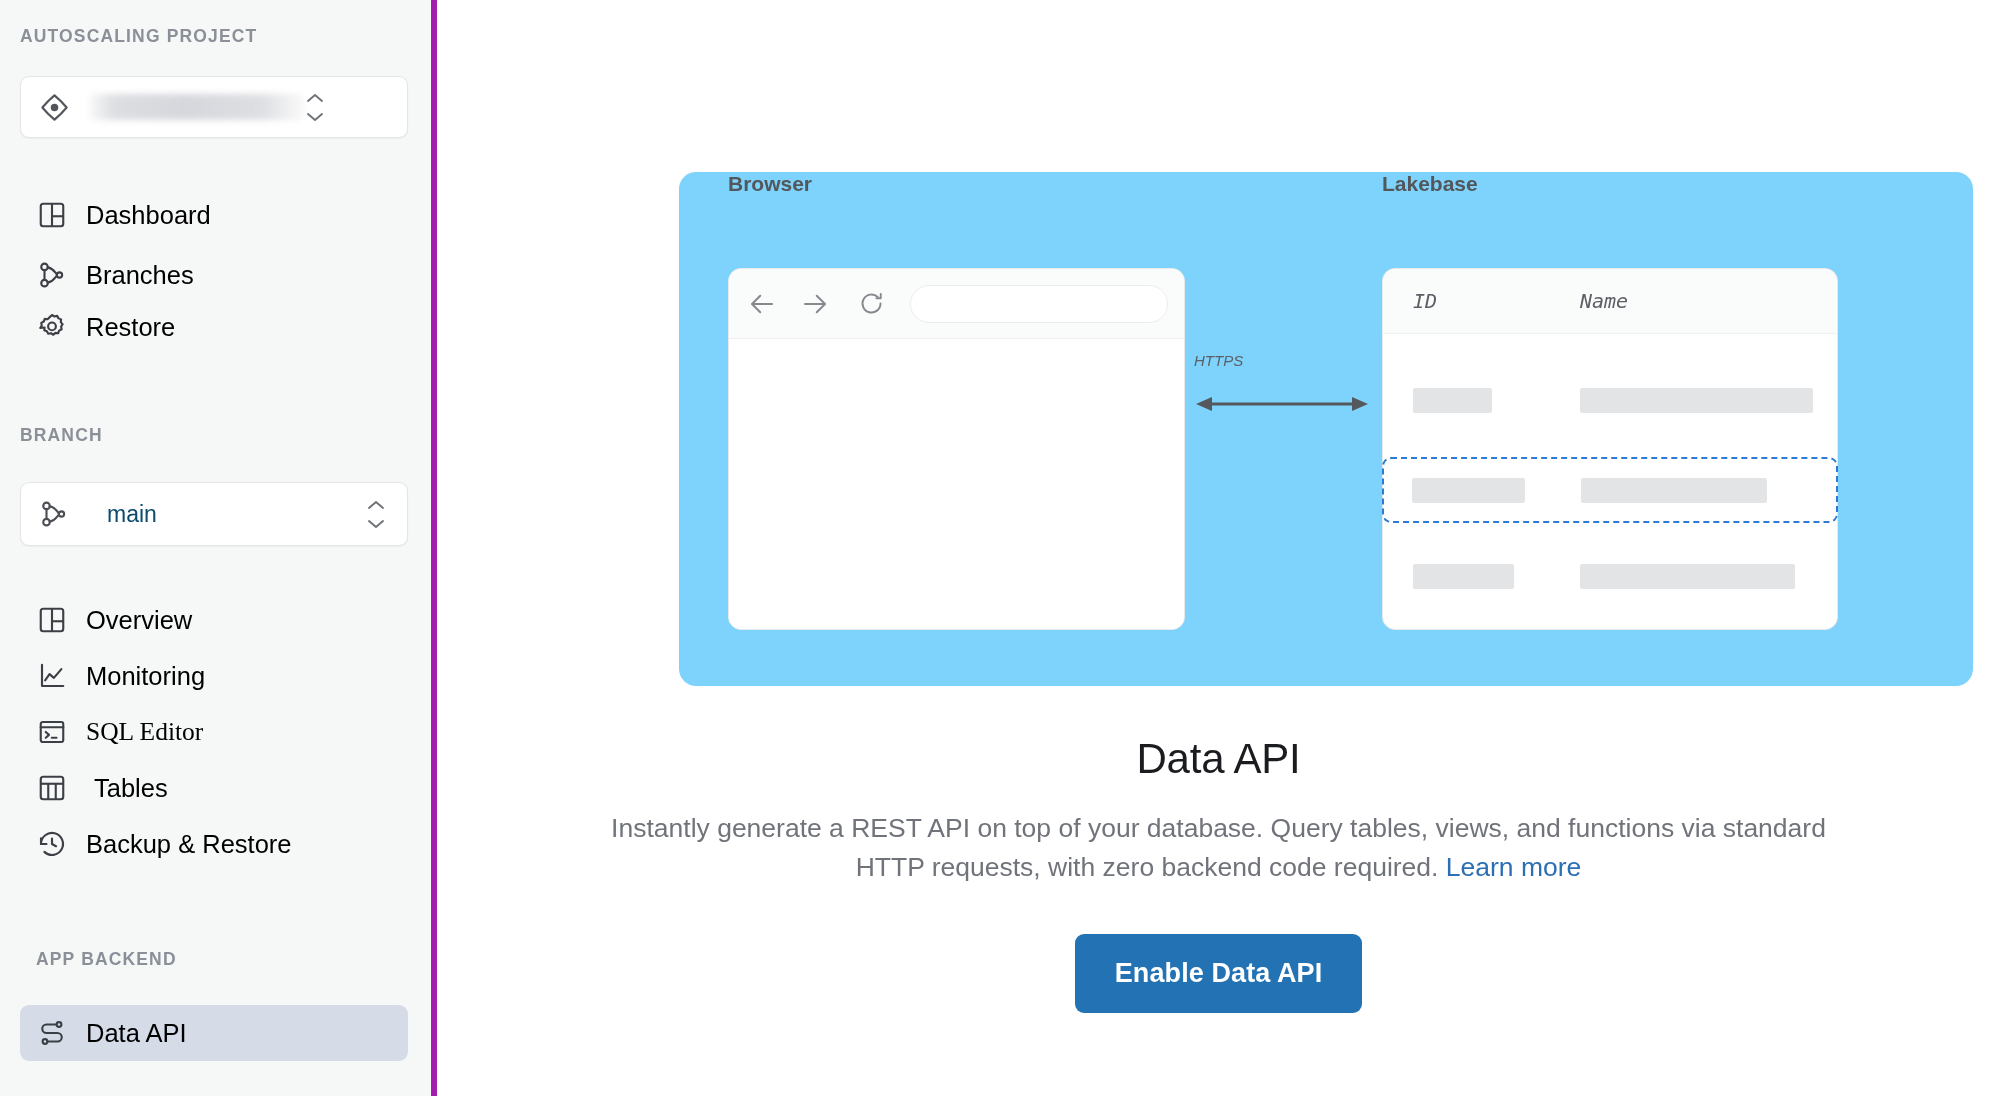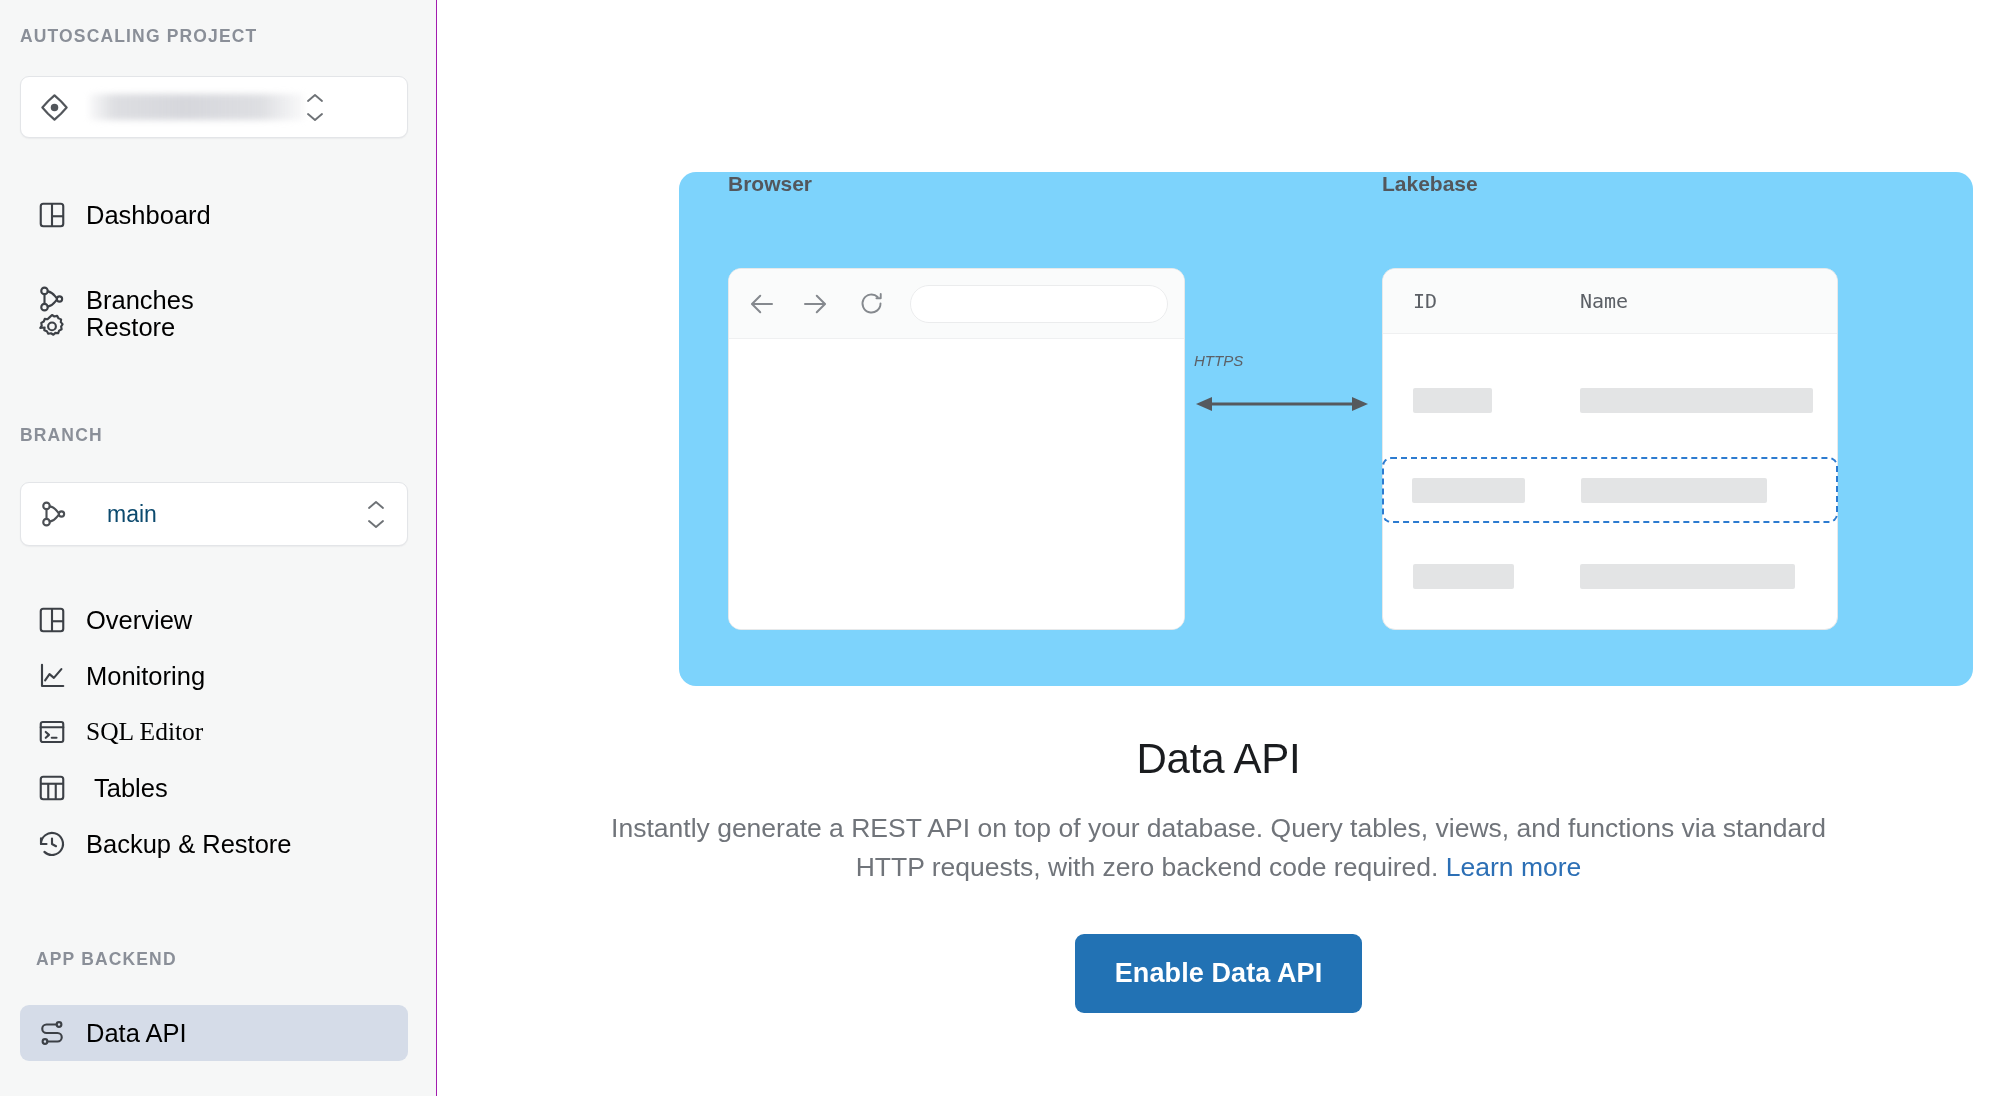--- a/index.html
+++ b/index.html
@@ -18,21 +18,21 @@
     height: 1096px;
     display: flex;
   }
 
   
   #sidebar {
     position: relative;
     width: 437px;
     height: 1096px;
     background: #F6F7F7;
-    border-right: 1px solid #a21caf;
+    border-right: 6px solid #a21caf;
     flex: 0 0 437px;
     padding: 12px;
   }
 
   .section-label {
     color: #8A8F98;
     font-size: 17.5px;
     font-weight: 700;
     letter-spacing: 1.15px;
     text-transform: uppercase;
@@ -209,20 +209,21 @@
     border-bottom: 1px solid #EFF0F1;
     border-radius: 13px 13px 0 0;
     display: flex;
     align-items: center;
   }
   .lb-col-head {
     font-family: "DejaVu Sans Mono", "Liberation Mono", monospace;
     font-size: 20px;
     color: #5C6066;
     white-space: nowrap;
+    font-style: italic;
   }
   #lb-col-id   { margin-left: 30px; width: 167px; }
   #lb-col-name { }
 
   .lb-row {
     position: relative;
     height: 66px;
     display: flex;
     align-items: center;
   }
@@ -310,21 +311,21 @@
       <span class="nav-icon">
         <svg width="30" height="30" viewBox="0 0 24 24" fill="none" stroke="#3C4046" stroke-width="1.7" stroke-linejoin="round">
           <rect x="3" y="3" width="18" height="18" rx="2"></rect>
           <line x1="12" y1="3" x2="12" y2="21"></line>
           <line x1="12" y1="13" x2="21" y2="13"></line>
         </svg>
       </span>
       <span class="nav-label">Dashboard</span>
     </div>
 
-    <div class="nav-item" style="top:259px;align-items:flex-end;">
+    <div class="nav-item" style="top:247px;">
       <span class="nav-icon">
         <svg width="30" height="30" viewBox="0 0 24 24" fill="none" stroke="#3C4046" stroke-width="1.7" stroke-linecap="round">
           <circle cx="6" cy="5.5" r="2.6"></circle>
           <circle cx="6" cy="18.5" r="2.6"></circle>
           <circle cx="18" cy="12" r="2.1"></circle>
           <path d="M6 8.1 v7.8"></path>
           <path d="M8.6 5.9 C13 6.6 14 9.5 15.9 11.4"></path>
           <path d="M8.6 18.1 C13 17.4 14 14.5 15.9 12.6"></path>
         </svg>
       </span>

